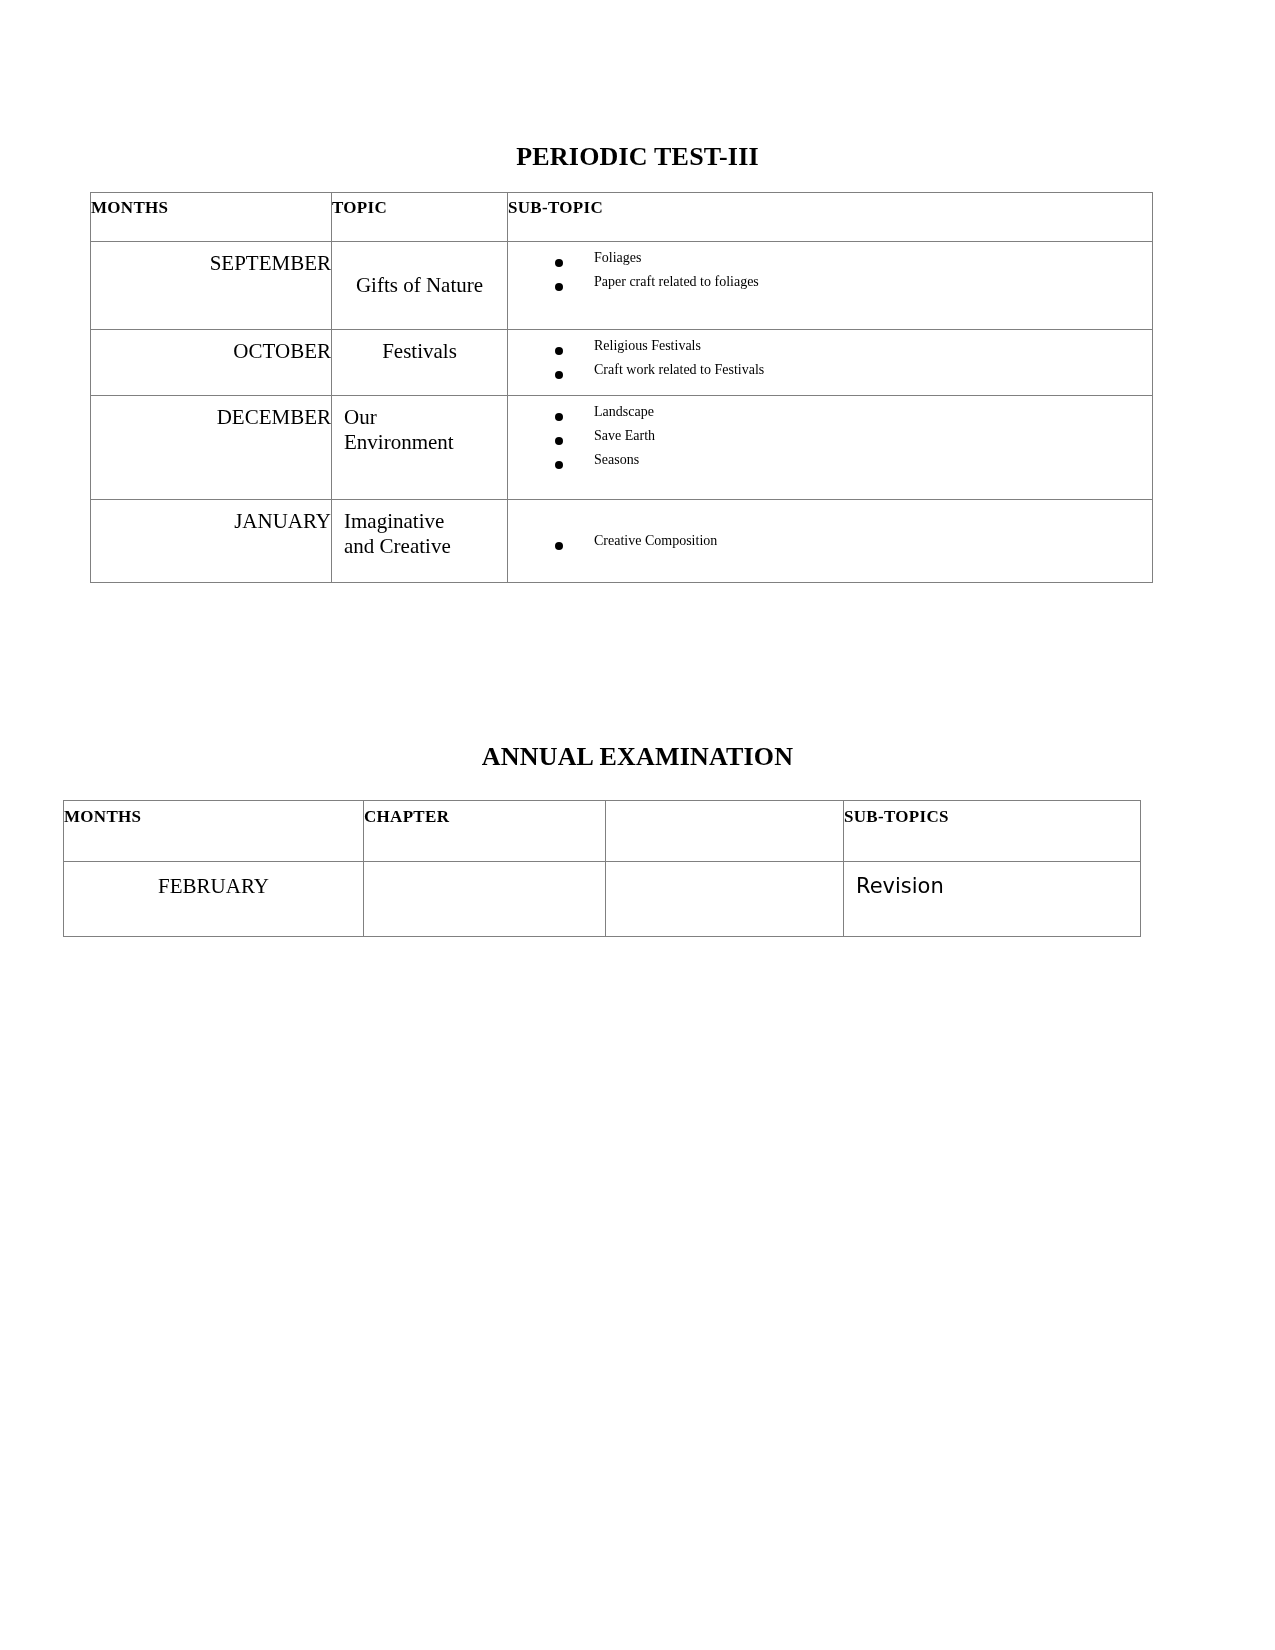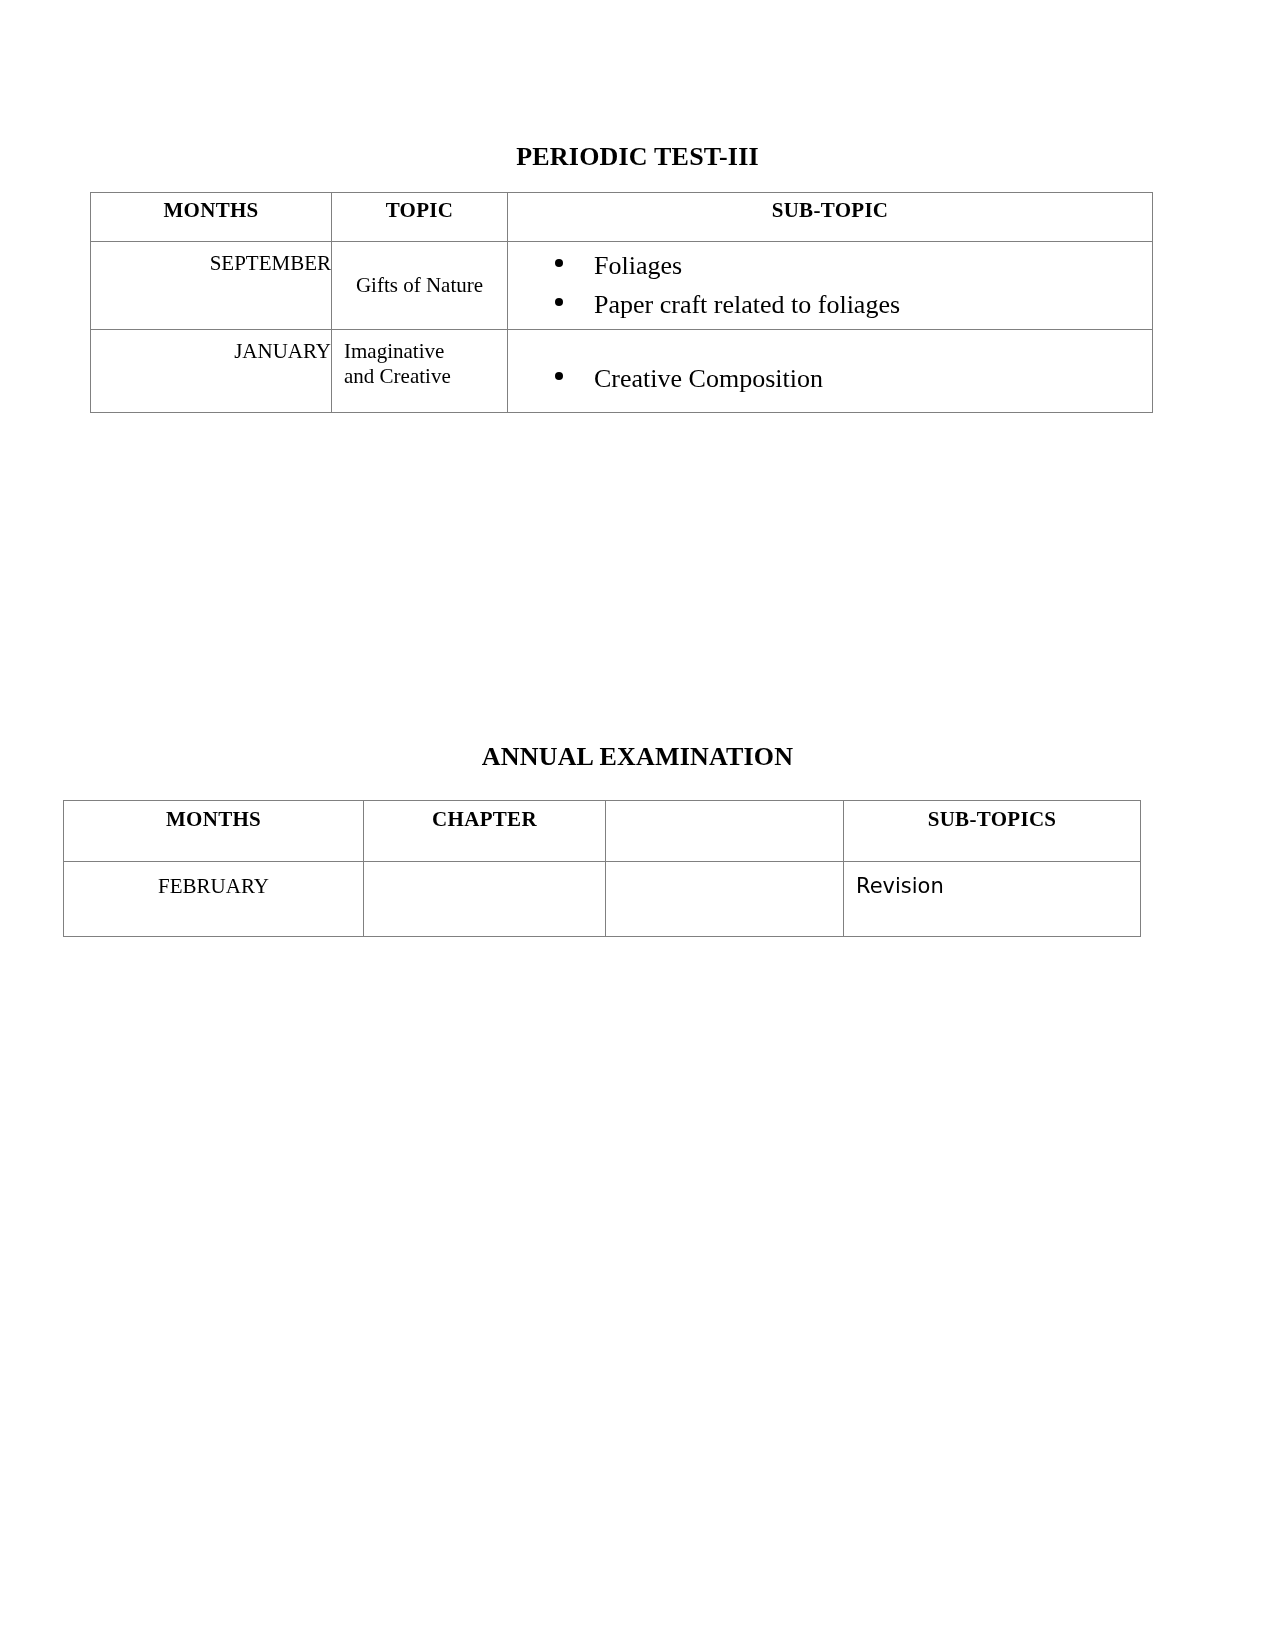--- a/index.html
+++ b/index.html
@@ -47,23 +47,23 @@
   }
   table.syl td, table.syl th {
     border: 1px solid #808080;
     padding: 0;
     vertical-align: top;
     font-weight: normal;
     font-size: 21px;
     line-height: 1.2;
   }
   table.syl thead th {
-    text-align: center;
+    text-align: left;
     font-weight: bold;
-    font-size: 21px;
+    font-size: 17px;
     letter-spacing: 0.3px;
   }
 
   
   #table-periodic {
     left: 90px;
     top: 192px;
     width: 1062px;
   }
   #table-periodic col.c-month { width: 241px; }
@@ -95,21 +95,21 @@
 
   ul.bullets {
     list-style: none;
     margin: 0;
     padding: 7px 0 0 0;
   }
   ul.bullets li {
     position: relative;
     padding: 0 0 0 86px;
     margin: 0 0 6px 0;
-    font-size: 26px;
+    font-size: 14px;
     line-height: 1.27;
   }
   ul.bullets li:before {
     content: "";
     position: absolute;
     left: 47px;
     top: 10px;
     width: 8px;
     height: 8px;
     border-radius: 50%;
@@ -182,22 +182,46 @@
         <td class="cell-month">SEPTEMBER</td>
         <td class="cell-topic mid">Gifts of Nature</td>
         <td class="cell-sub">
           <ul class="bullets">
             <li>Foliages</li>
             <li>Paper craft related to foliages</li>
           </ul>
         </td>
       </tr>
 
-
-
+      <tr class="r-oct">
+        <td class="cell-month">OCTOBER</td>
+        <td class="cell-topic pad">Festivals</td>
+        <td class="cell-sub">
+          <ul class="bullets">
+            <li>Religious Festivals</li>
+            <li>Craft work related to Festivals</li>
+          </ul>
+        </td>
+      </tr>
+
+
+      <tr class="r-dec">
+        <td class="cell-month">DECEMBER</td>
+        <td class="cell-topic topleft">
+          <div>Our</div>
+          <div>Environment</div>
+        </td>
+        <td class="cell-sub">
+          <ul class="bullets">
+            <li>Landscape</li>
+            <li>Save Earth</li>
+            <li>Seasons</li>
+          </ul>
+        </td>
+      </tr>
 
       <tr class="r-jan">
         <td class="cell-month">JANUARY</td>
         <td class="cell-topic topleft">
           <div>Imaginative</div>
           <div>and Creative</div>
         </td>
         <td class="cell-sub">
           <ul class="bullets center-one">
             <li>Creative Composition</li>

